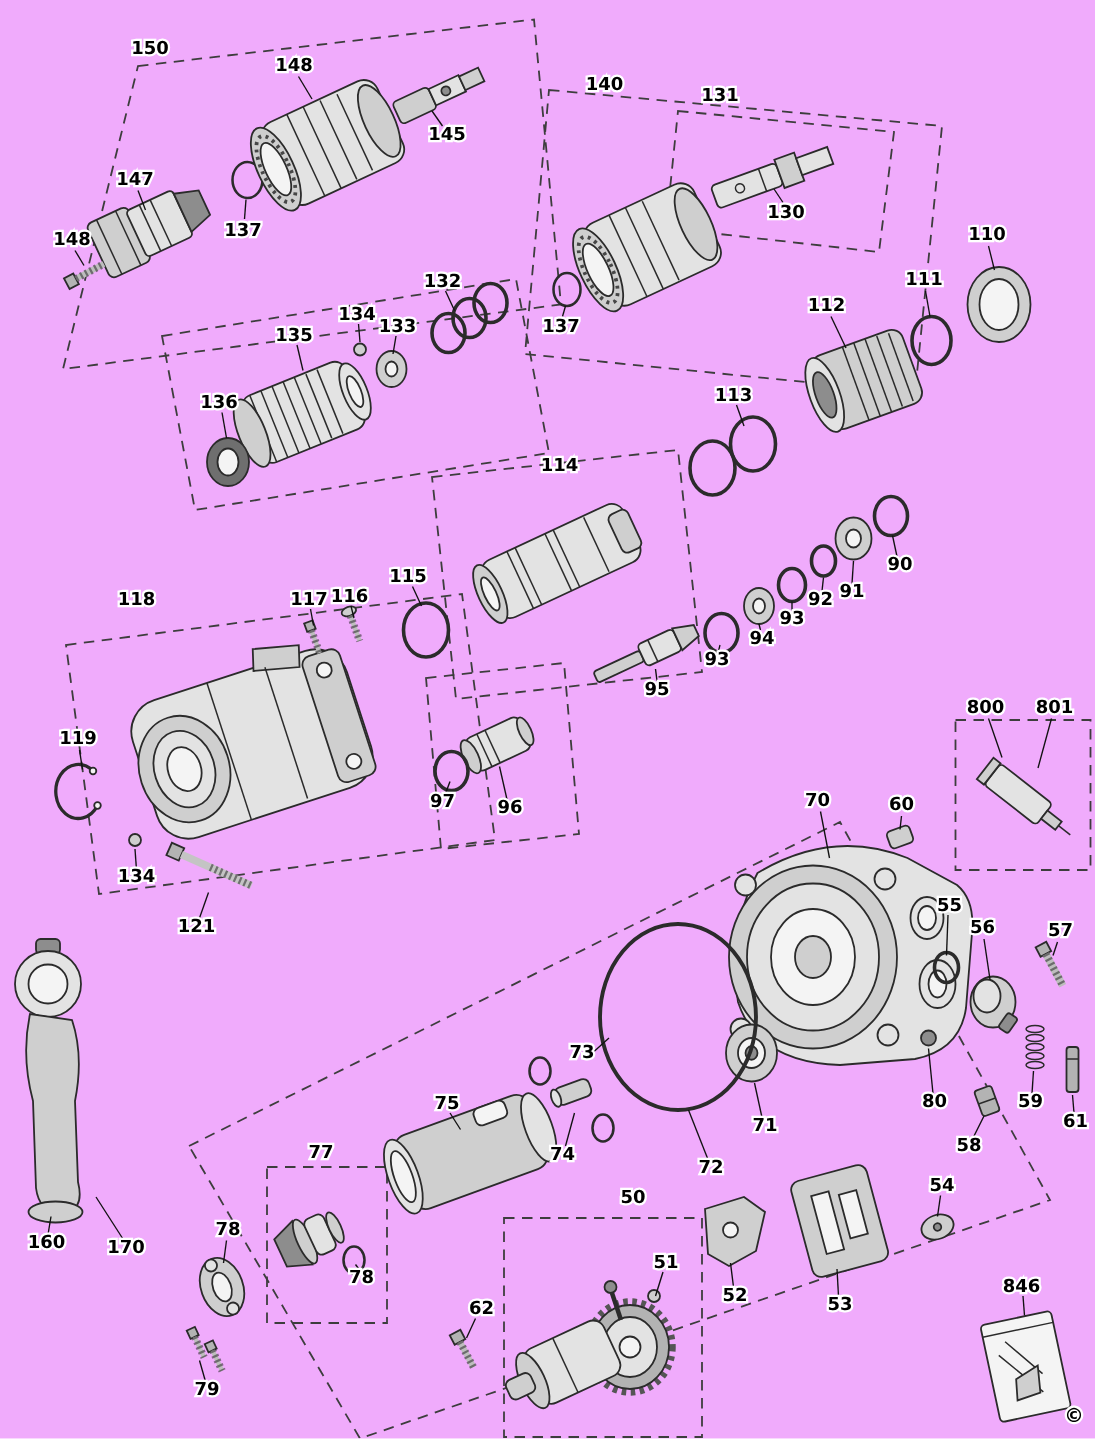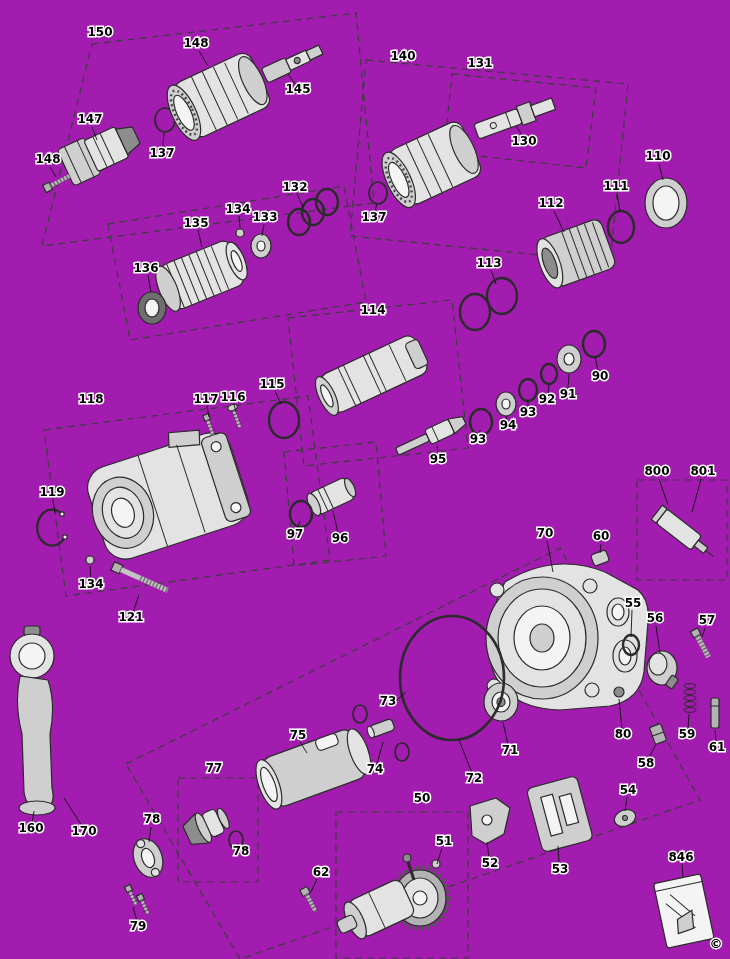--- a/index.html
+++ b/index.html
@@ -1,17 +1,17 @@
 <!DOCTYPE html>
 <html><head>
 <meta charset="utf-8">
 <style>
   html,body{margin:0;padding:0;background:#ffffff;}
   body{font-family:"DejaVu Sans",sans-serif;}
-  #stage{position:relative;width:730px;height:959px;background:#a21caf;overflow:hidden;}
+  #stage{position:relative;width:730px;height:959px;background:#f0abfc;overflow:hidden;}
   svg{display:block;}
   .box{fill:none;stroke:#3d3d3d;stroke-width:1.2;stroke-dasharray:7 5;}
   .p{stroke:#2b2b2b;stroke-width:1.2;}
   .f0{fill:#f4f4f4;}
   .f1{fill:#e3e3e3;}
   .f2{fill:#cfcfcf;}
   .f3{fill:#b3b3b3;}
   .f4{fill:#8d8d8d;}
   .ln{stroke:#2b2b2b;stroke-width:1;fill:none;}
   .or{fill:none;stroke:#2b2b2b;stroke-width:2.4;}

